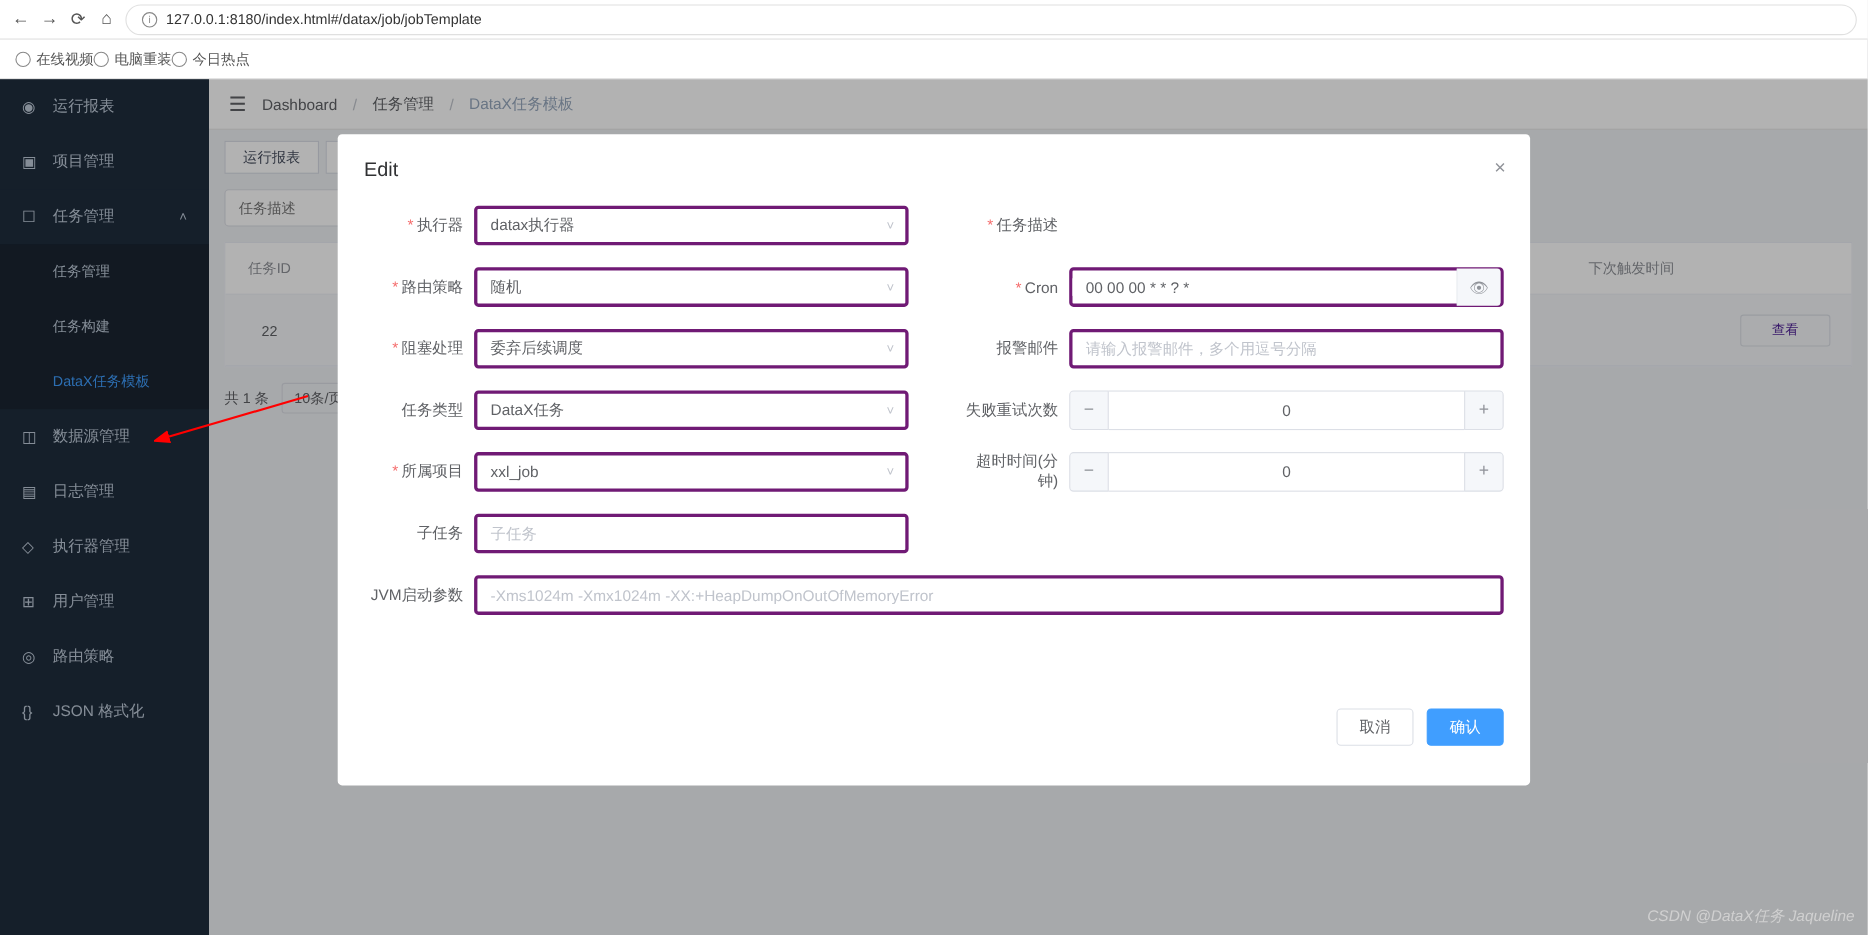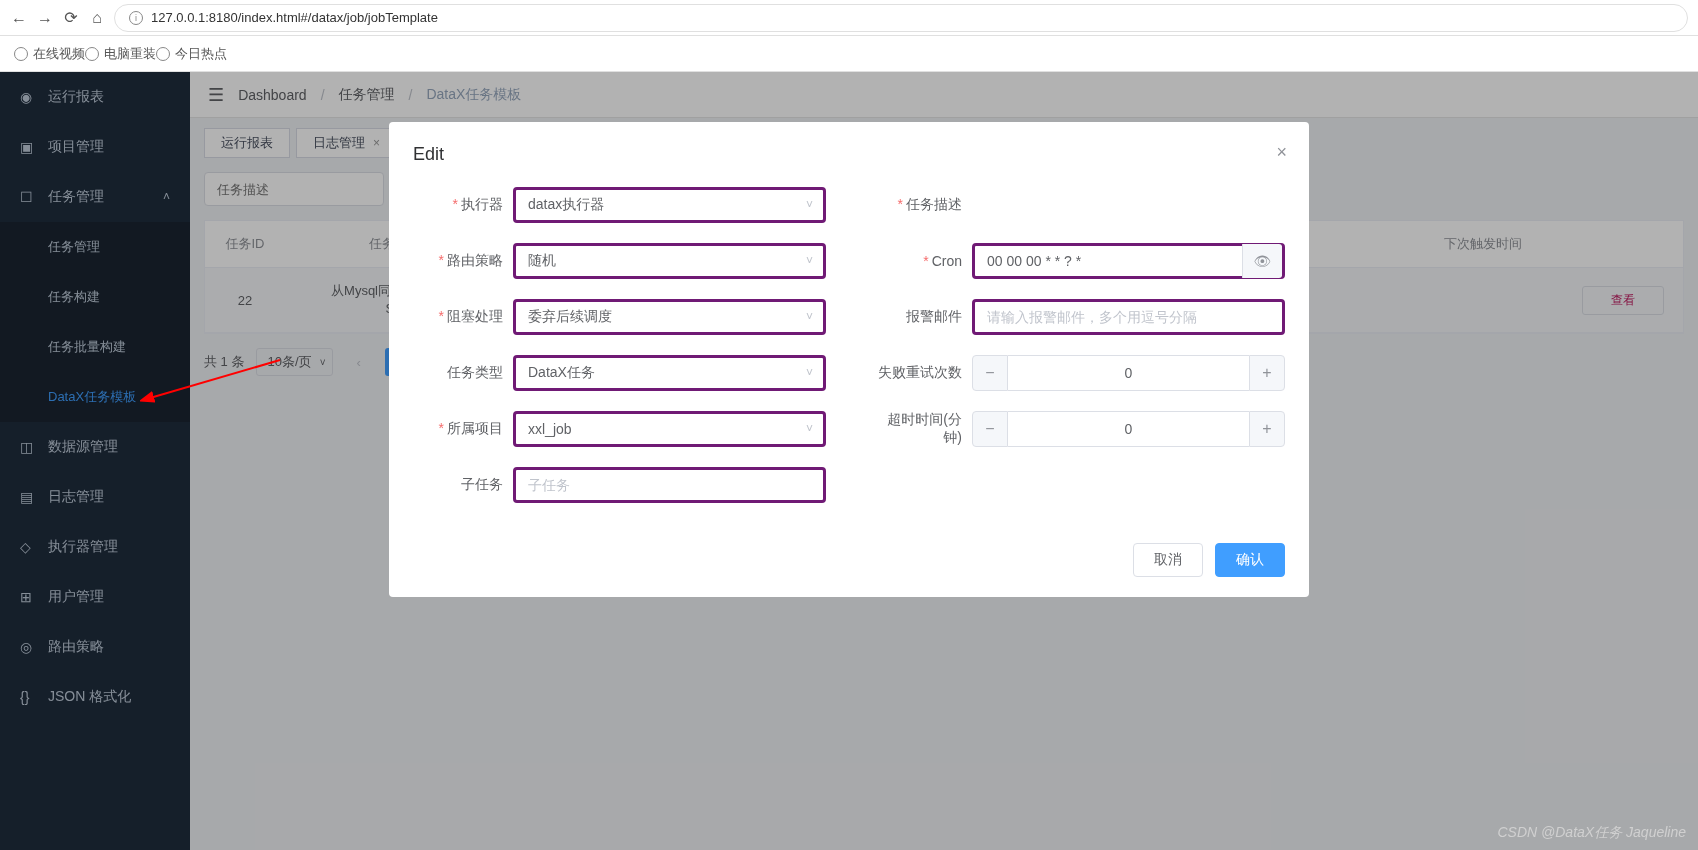--- a/index.html
+++ b/index.html
@@ -53,31 +53,31 @@
     .table-row { display: flex; border-bottom: 1px solid #ebeef5; }
     .table-row.header { background: #fff; font-weight: 500; color: #909399; }
     .table-row.data { background: #f5f7fa; color: #606266; }
     .cell { padding: 14px 10px; font-size: 13px; text-align: center; display: flex; align-items: center; justify-content: center; }
     .cell.c1 { width: 80px; }
     .cell.c2 { width: 220px; }
     .cell.c9 { width: 160px; }
     .cell.c10 { width: 120px; }
     .cell.spacer { flex: 1; }
     
-    .view-btn { padding: 5px 28px; background: #f5f7fa; border: 1px solid #dcdfe6; border-radius: 3px; font-size: 12px; cursor: pointer; color: #be185d; }
+    .view-btn { padding: 5px 28px; background: #f5f7fa; border: 1px solid #dcdfe6; border-radius: 3px; font-size: 12px; cursor: pointer; color: #4c1d95; }
     
     
     .pagination { padding: 14px; display: flex; align-items: center; gap: 12px; font-size: 13px; color: #606266; }
     .page-select { height: 28px; border: 1px solid #dcdfe6; border-radius: 3px; padding: 0 20px 0 10px; display: flex; align-items: center; position: relative; }
     .page-arrow { width: 28px; height: 28px; display: flex; align-items: center; justify-content: center; cursor: pointer; color: #c0c4cc; }
     .page-num { width: 28px; height: 28px; display: flex; align-items: center; justify-content: center; background: #409eff; color: #fff; border-radius: 3px; cursor: pointer; }
     
     
     .overlay { position: absolute; left: 0; right: 0; top: 72px; bottom: 0; background: rgba(0,0,0,0.3); display: flex; justify-content: center; padding-top: 50px; }
-    .modal { width: 920px; background: #fff; border-radius: 4px; padding: 22px 24px 20px; position: relative; height: fit-content; }
+    .modal { width: 1084px; background: #fff; border-radius: 4px; padding: 22px 24px 36px; position: relative; height: fit-content; }
     .modal-title { font-size: 18px; color: #303133; margin-bottom: 22px; }
     .modal-close { position: absolute; right: 22px; top: 20px; font-size: 18px; color: #909399; cursor: pointer; }
     
     .form-grid { display: grid; grid-template-columns: 1fr 1fr; gap: 20px 46px; }
     .form-row { display: flex; align-items: center; gap: 10px; }
     .form-row.full { grid-column: 1 / -1; }
     .form-label { width: 90px; text-align: right; font-size: 14px; color: #606266; flex-shrink: 0; }
     .form-label .req { color: #f56c6c; margin-right: 3px; }
     .form-control { flex: 1; height: 36px; border: 3px solid #701a75; border-radius: 4px; padding: 0 12px; font-size: 14px; color: #606266; display: flex; align-items: center; background: #fff; position: relative; }
     .form-control input { border: none; outline: none; width: 100%; font-size: 14px; color: #606266; }
@@ -86,21 +86,21 @@
     .form-control.with-addon { padding-right: 0; }
     .addon { width: 40px; height: 34px; border-left: 1px solid #dcdfe6; display: flex; align-items: center; justify-content: center; color: #909399; background: #f5f7fa; border-radius: 0 3px 3px 0;}
     
     .number-input { display: flex; flex: 1; }
     .number-btn { width: 36px; height: 36px; border: 1px solid #dcdfe6; background: #f5f7fa; display: flex; align-items: center; justify-content: center; cursor: pointer; color: #909399; }
     .number-btn:first-child { border-radius: 4px 0 0 4px; }
     .number-btn:last-child { border-radius: 0 4px 4px 0; }
     .number-val { flex: 1; height: 36px; border-top: 1px solid #dcdfe6; border-bottom: 1px solid #dcdfe6; display: flex; align-items: center; justify-content: center; font-size: 14px; color: #606266; }
     
     .modal-footer { display: flex; justify-content: flex-end; gap: 12px; margin-top: 40px; }
-    .modal-btn { height: 34px; padding: 0 20px; border-radius: 4px; font-size: 14px; cursor: pointer; }
+    .modal-btn { height: 34px; padding: 0 20px; border-radius: 4px; font-size: 14px; cursor: pointer; margin-top: 45px; }
     .modal-btn.cancel { background: #fff; border: 1px solid #dcdfe6; color: #606266; }
     .modal-btn.confirm { background: #409eff; border: 1px solid #409eff; color: #fff; }
     
     
     .red-arrow { position: absolute; left: 140px; top: 350px; z-index: 100; pointer-events: none; }
     
     .watermark { position: absolute; right: 12px; bottom: 8px; font-size: 14px; color: #d0d0d0; font-style: italic; }
   </style>
 </head>
 <body>
@@ -144,23 +144,20 @@
       <span>任务管理</span>
       <span class="chevron">˄</span>
     </div>
   <div class="sidebar-sub">
     <div class="sidebar-item">
         <span>任务管理</span>
       </div>
     <div class="sidebar-item">
         <span>任务构建</span>
       </div>
-    <div class="sidebar-item">
-        <span>任务批量构建</span>
-      </div>
     <div class="sidebar-item active">
         <span>DataX任务模板</span>
       </div>
   </div>
   <div class="sidebar-item">
       <span class="sidebar-icon">◫</span>
       <span>数据源管理</span>
     </div>
   <div class="sidebar-item">
       <span class="sidebar-icon">▤</span>
@@ -340,20 +337,26 @@
           <div class="number-btn">+</div>
         </div>
       </div>
       <div class="form-row">
         <label class="form-label">子任务</label>
         <div class="form-control">
             <input placeholder="子任务" style="">
           </div>
       </div>
       <div class="form-row"></div>
+      <div class="form-row full">
+        <label class="form-label">JVM启动参数</label>
+        <div class="form-control">
+            <input placeholder="-Xms1024m -Xmx1024m -XX:+HeapDumpOnOutOfMemoryError" style="">
+          </div>
+      </div>
     </div>
 
     <div class="modal-footer">
       <button class="modal-btn cancel">取消</button>
       <button class="modal-btn confirm">确认</button>
     </div>
   </div>
 </div>
 
 <div class="watermark">CSDN @DataX任务 Jaqueline</div>

